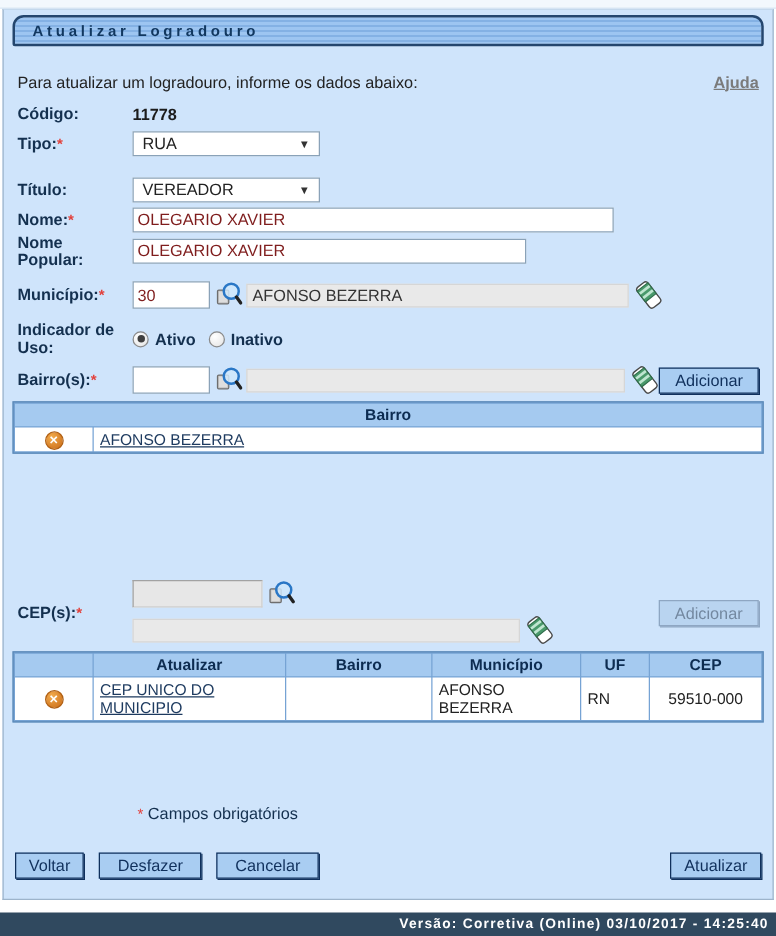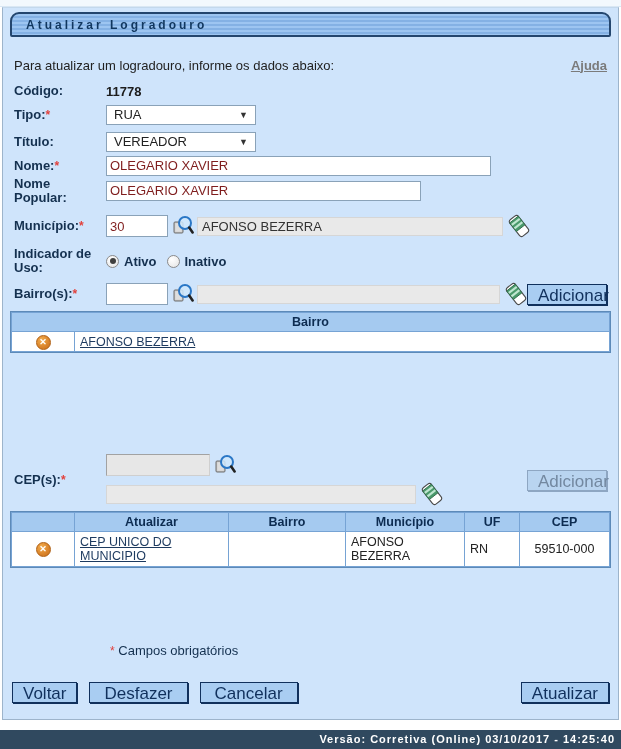--- a/index.html
+++ b/index.html
@@ -149,21 +149,21 @@
   }
   
   .icon-btn { display: inline-flex; cursor: pointer; flex-shrink: 0; }
   
   .btn {
     background: #a9cdf2;
     border: 1px solid #10305c;
     box-shadow: 1px 1px 0 #10305c;
     color: #10305c;
     font-family: "Liberation Sans", sans-serif;
-    font-size: 17px;
+    font-size: 13px;
     padding: 1px 10px;
     height: 21px;
     cursor: pointer;
   }
   .btn.disabled {
     background: #b9d4f0;
     border-color: #8ea6c2;
     box-shadow: 1px 1px 0 #8ea6c2;
     color: #7388a0;
     cursor: default;
@@ -282,21 +282,21 @@
   </div>
 
   <div class="frow" style="margin-top:4px;height:21px;">
     <span class="lbl"><span>Tipo:</span><span class="req">*</span></span>
     <div class="select-box">
       <span>RUA</span>
       <span class="arrow">▼</span>
     </div>
   </div>
 
-  <div class="frow" style="margin-top:6px;height:21px;">
+  <div class="frow" style="margin-top:16px;height:21px;">
     <span class="lbl">Título:</span>
     <div class="select-box">
       <span>VEREADOR</span>
       <span class="arrow">▼</span>
     </div>
   </div>
 
   <div class="frow" style="margin-top:3px;height:21px;">
     <span class="lbl"><span>Nome:</span><span class="req">*</span></span>
     <input class="txt-input" style="width: 385px;" value="OLEGARIO XAVIER">

